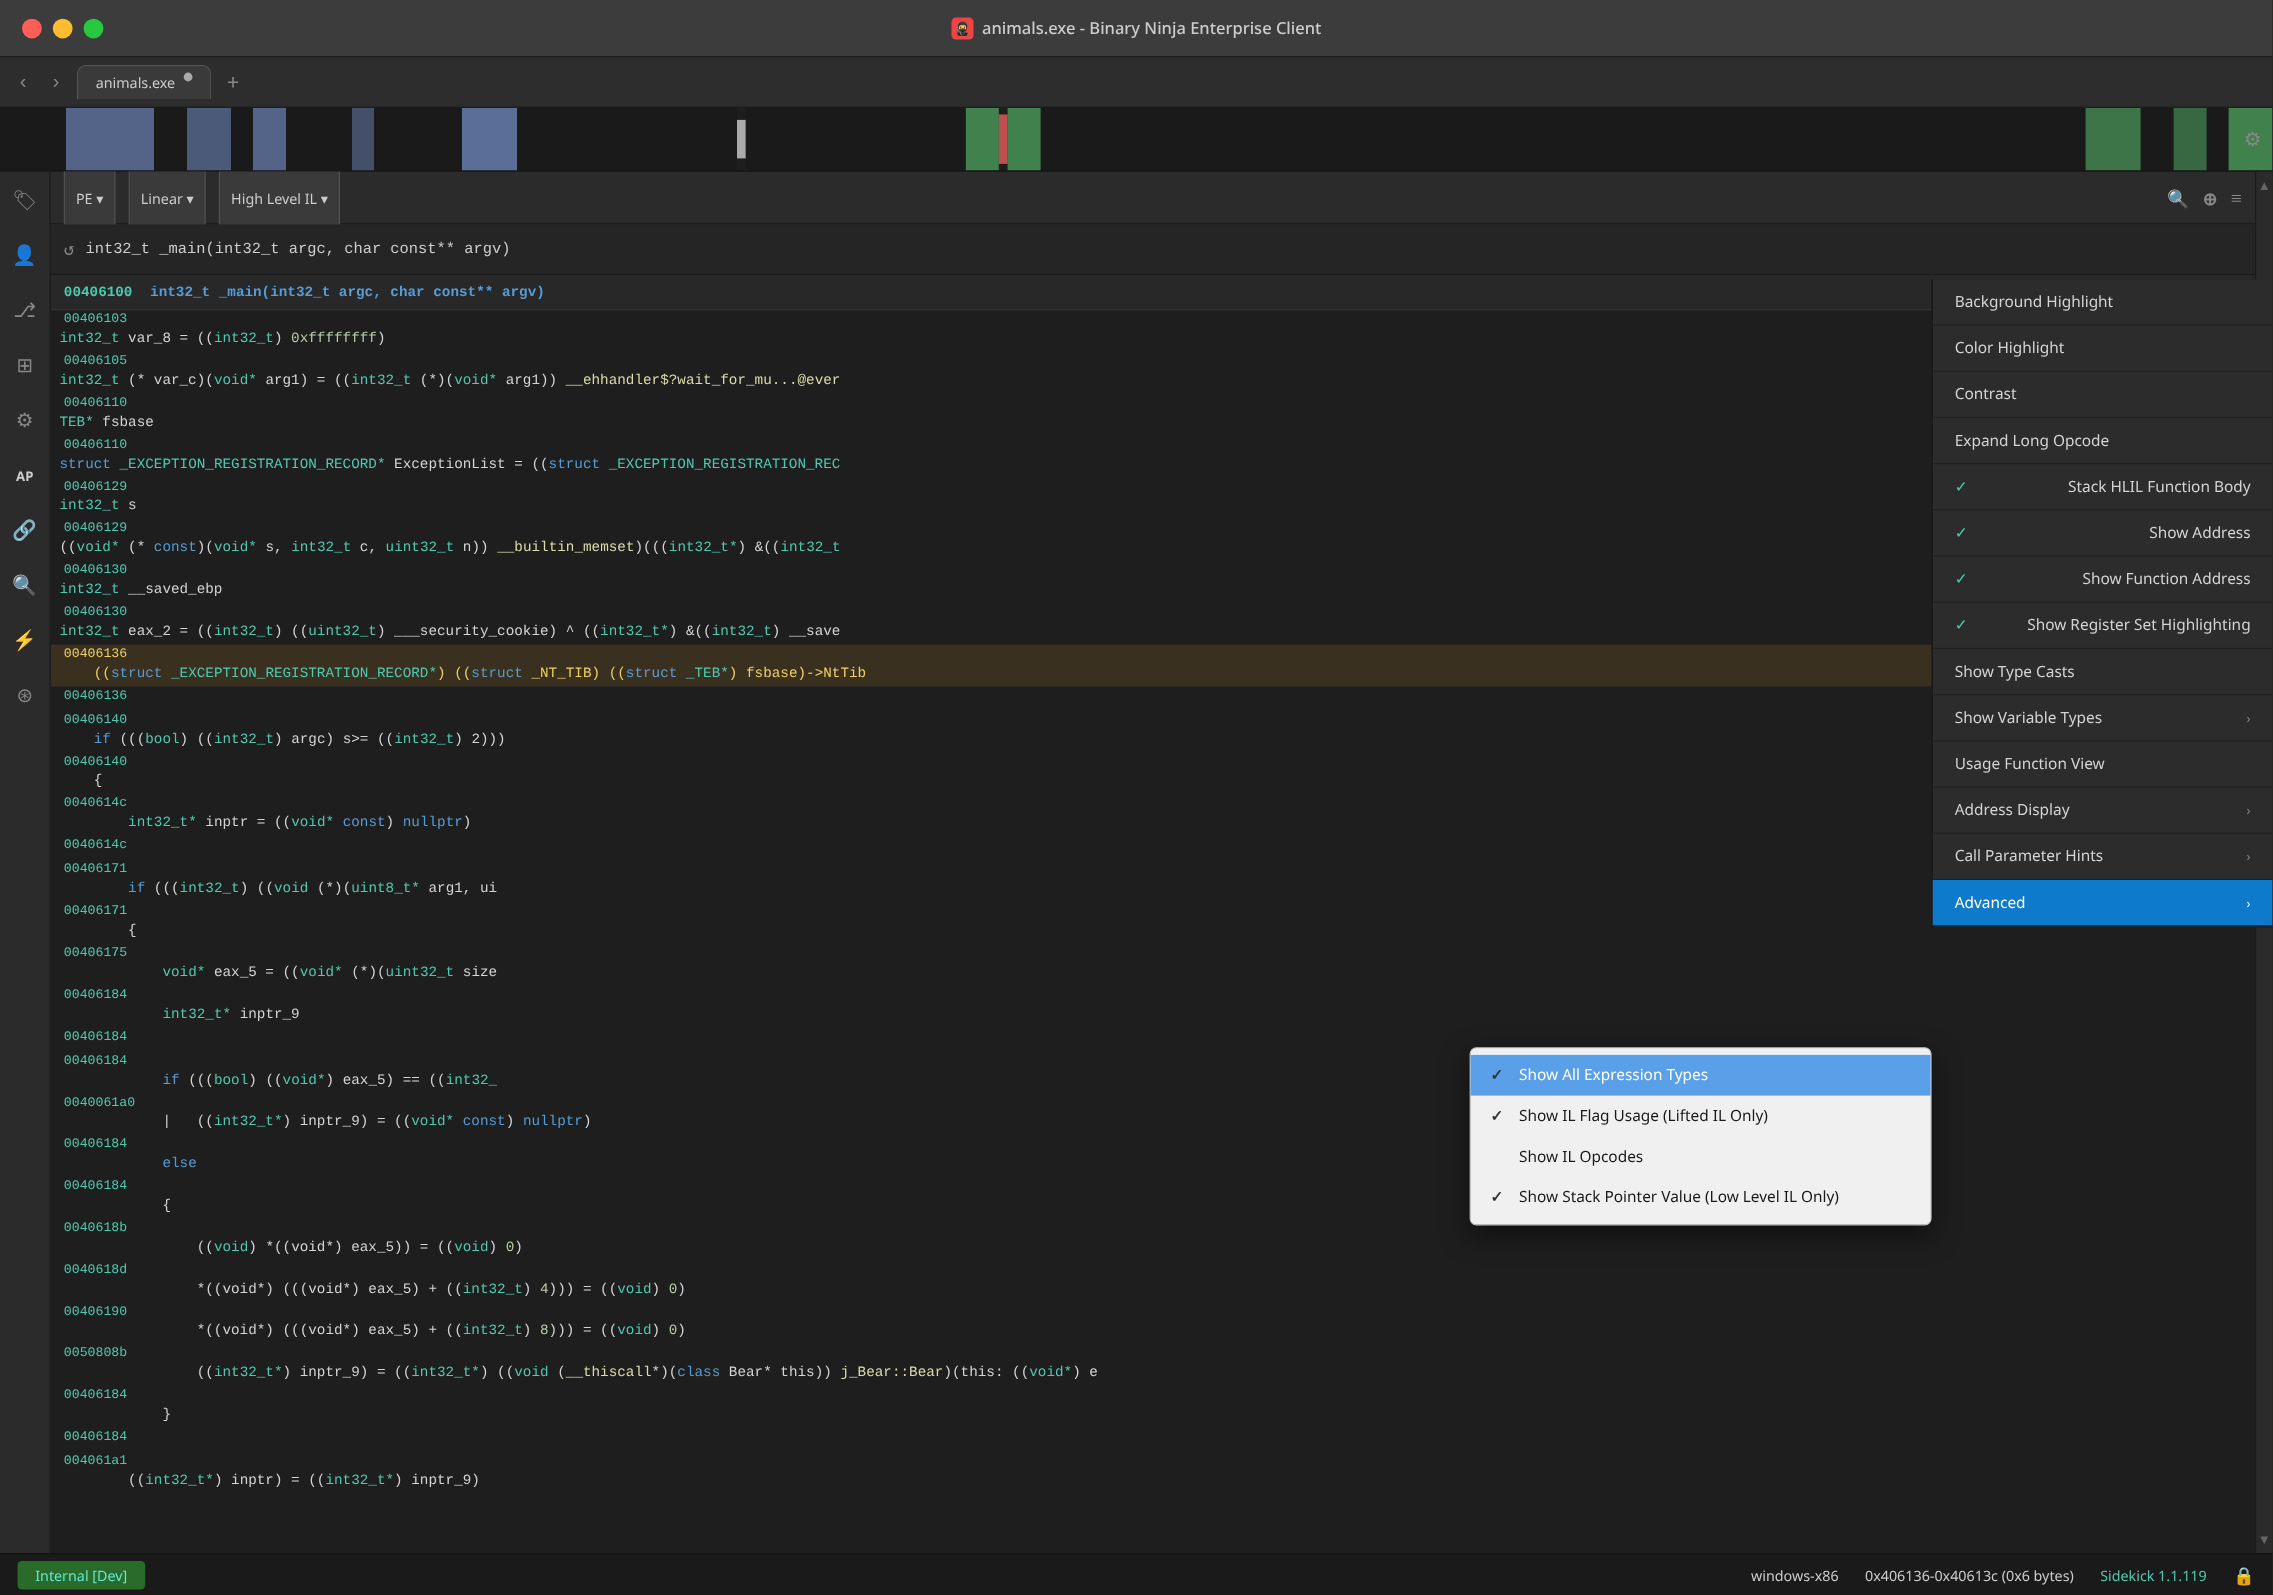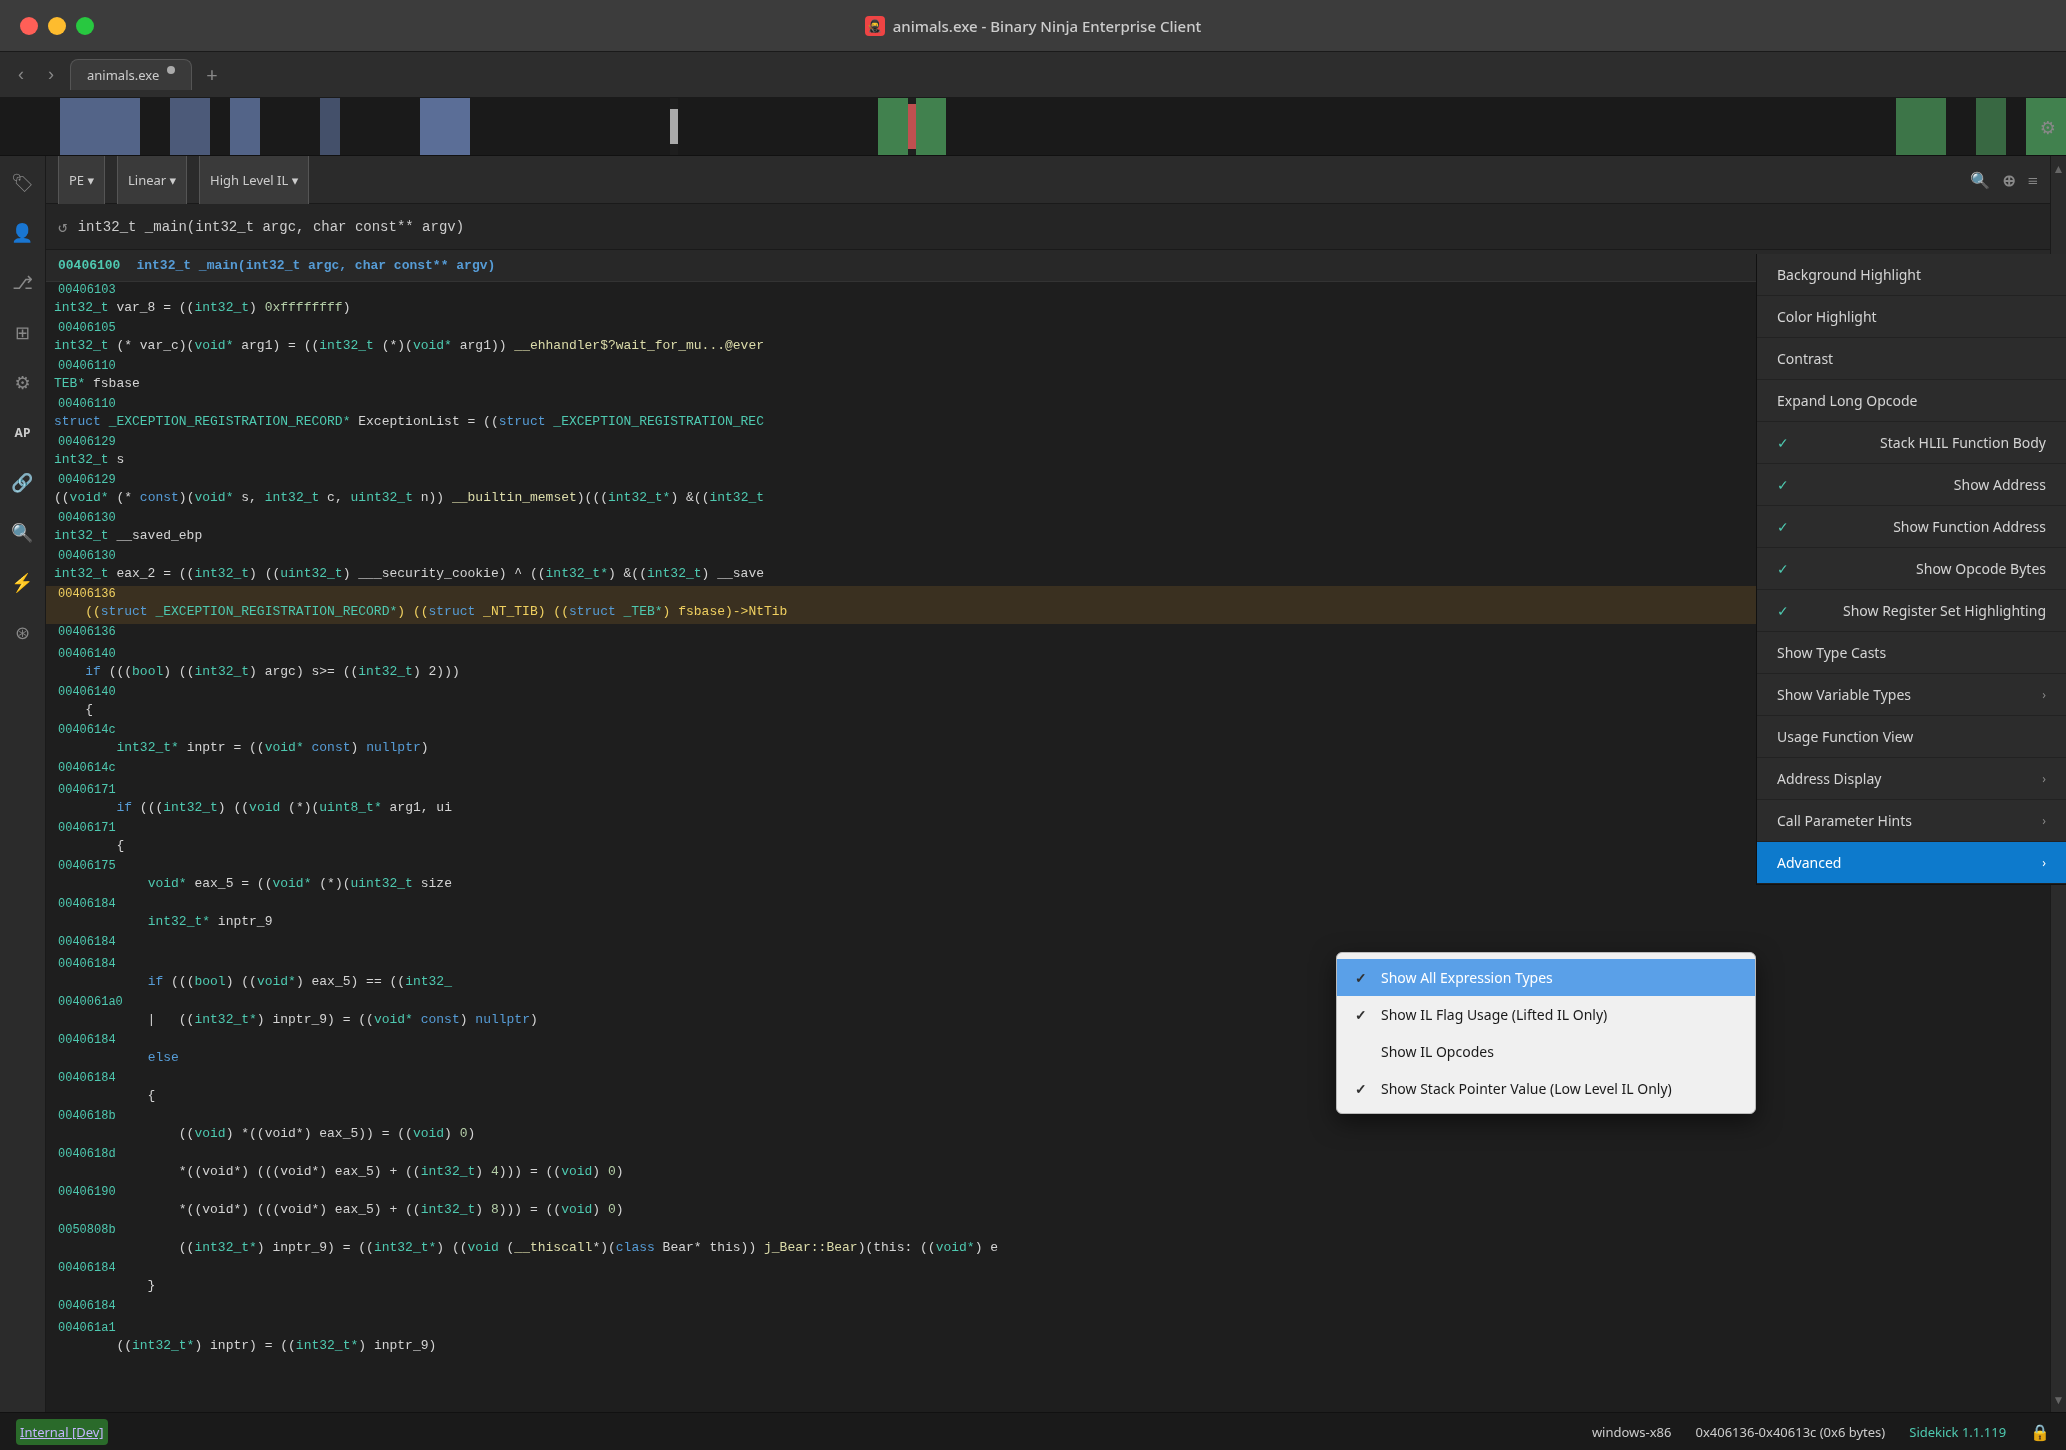--- a/index.html
+++ b/index.html
@@ -540,23 +540,20 @@
       <div class="menu-item checked">
         <span>Stack HLIL Function Body</span>
       </div>
       <div class="menu-item checked">
         <span>Show Address</span>
       </div>
       <div class="menu-item checked">
         <span>Show Function Address</span>
       </div>
       <div class="menu-item checked">
-        <span>Show Opcode Bytes</span>
-      </div>
-      <div class="menu-item checked">
         <span>Show Register Set Highlighting</span>
       </div>
       <div class="menu-item">
         <span>Show Type Casts</span>
       </div>
       <div class="menu-item">
         <span>Show Variable Types</span>
         <span class="arrow">›</span>
       </div>
       <div class="menu-item">
@@ -605,21 +602,21 @@
       <span style="color:#888;font-size:14px;">⊖</span>
       <span style="color:#888;font-size:14px;">⊘</span>
       <div style="flex:1;"></div>
       <span class="scroll-btn">▼</span>
     </div>
 
   </div>
 
   <div class="statusbar" style="position:absolute;bottom:0;left:0;right:0;">
     <div class="status-left">
-      <span style="background:#2a6a2a;padding:4px 4px;border-radius:4px;color:#c4b5fd;text-decoration:underline;">Internal [Dev]</span>
+      <span style="background:#2a6a2a;padding:4px 16px;border-radius:4px;color:#5eead4;">Internal [Dev]</span>
     </div>
     <div class="status-right">
       <span>windows-x86</span>
       <span>0x406136-0x40613c (0x6 bytes)</span>
       <span class="status-green">Sidekick 1.1.119</span>
       <span class="status-lock">🔒</span>
     </div>
   </div>
 
 </div>

